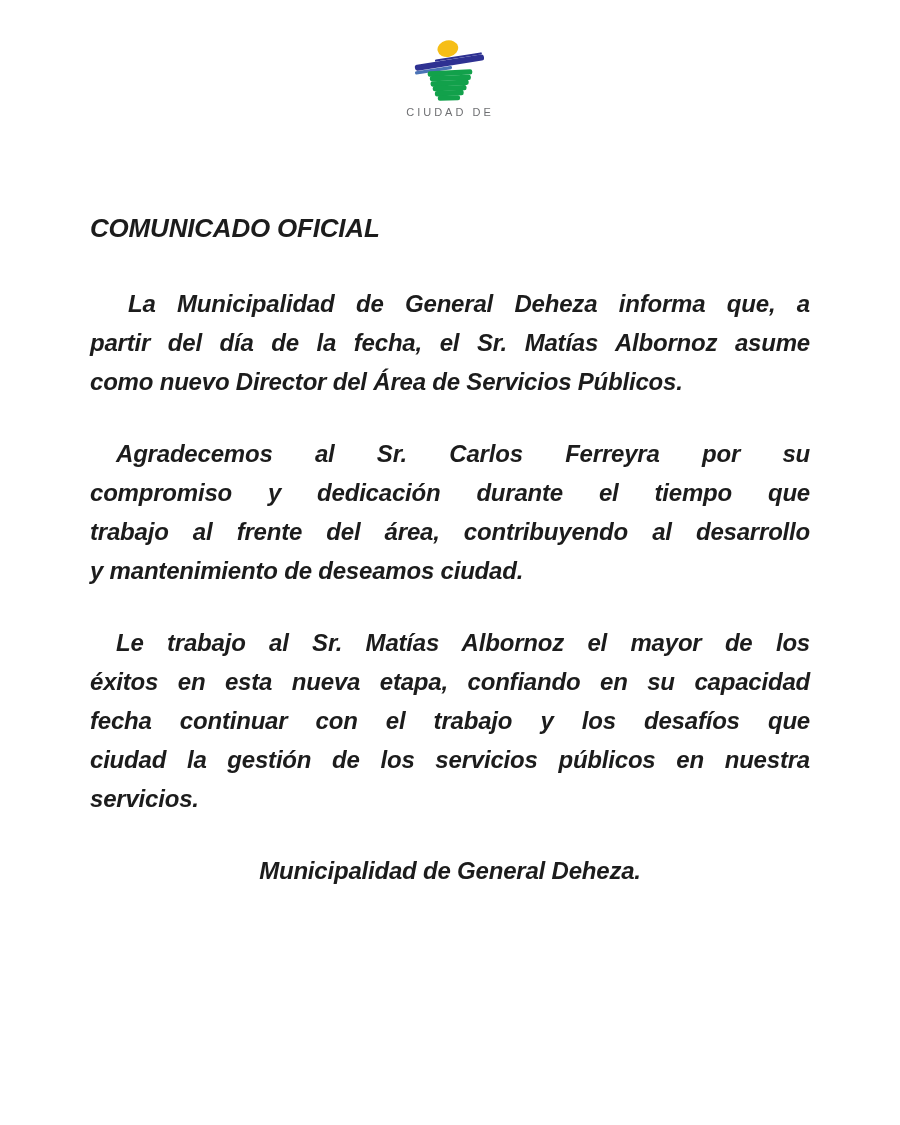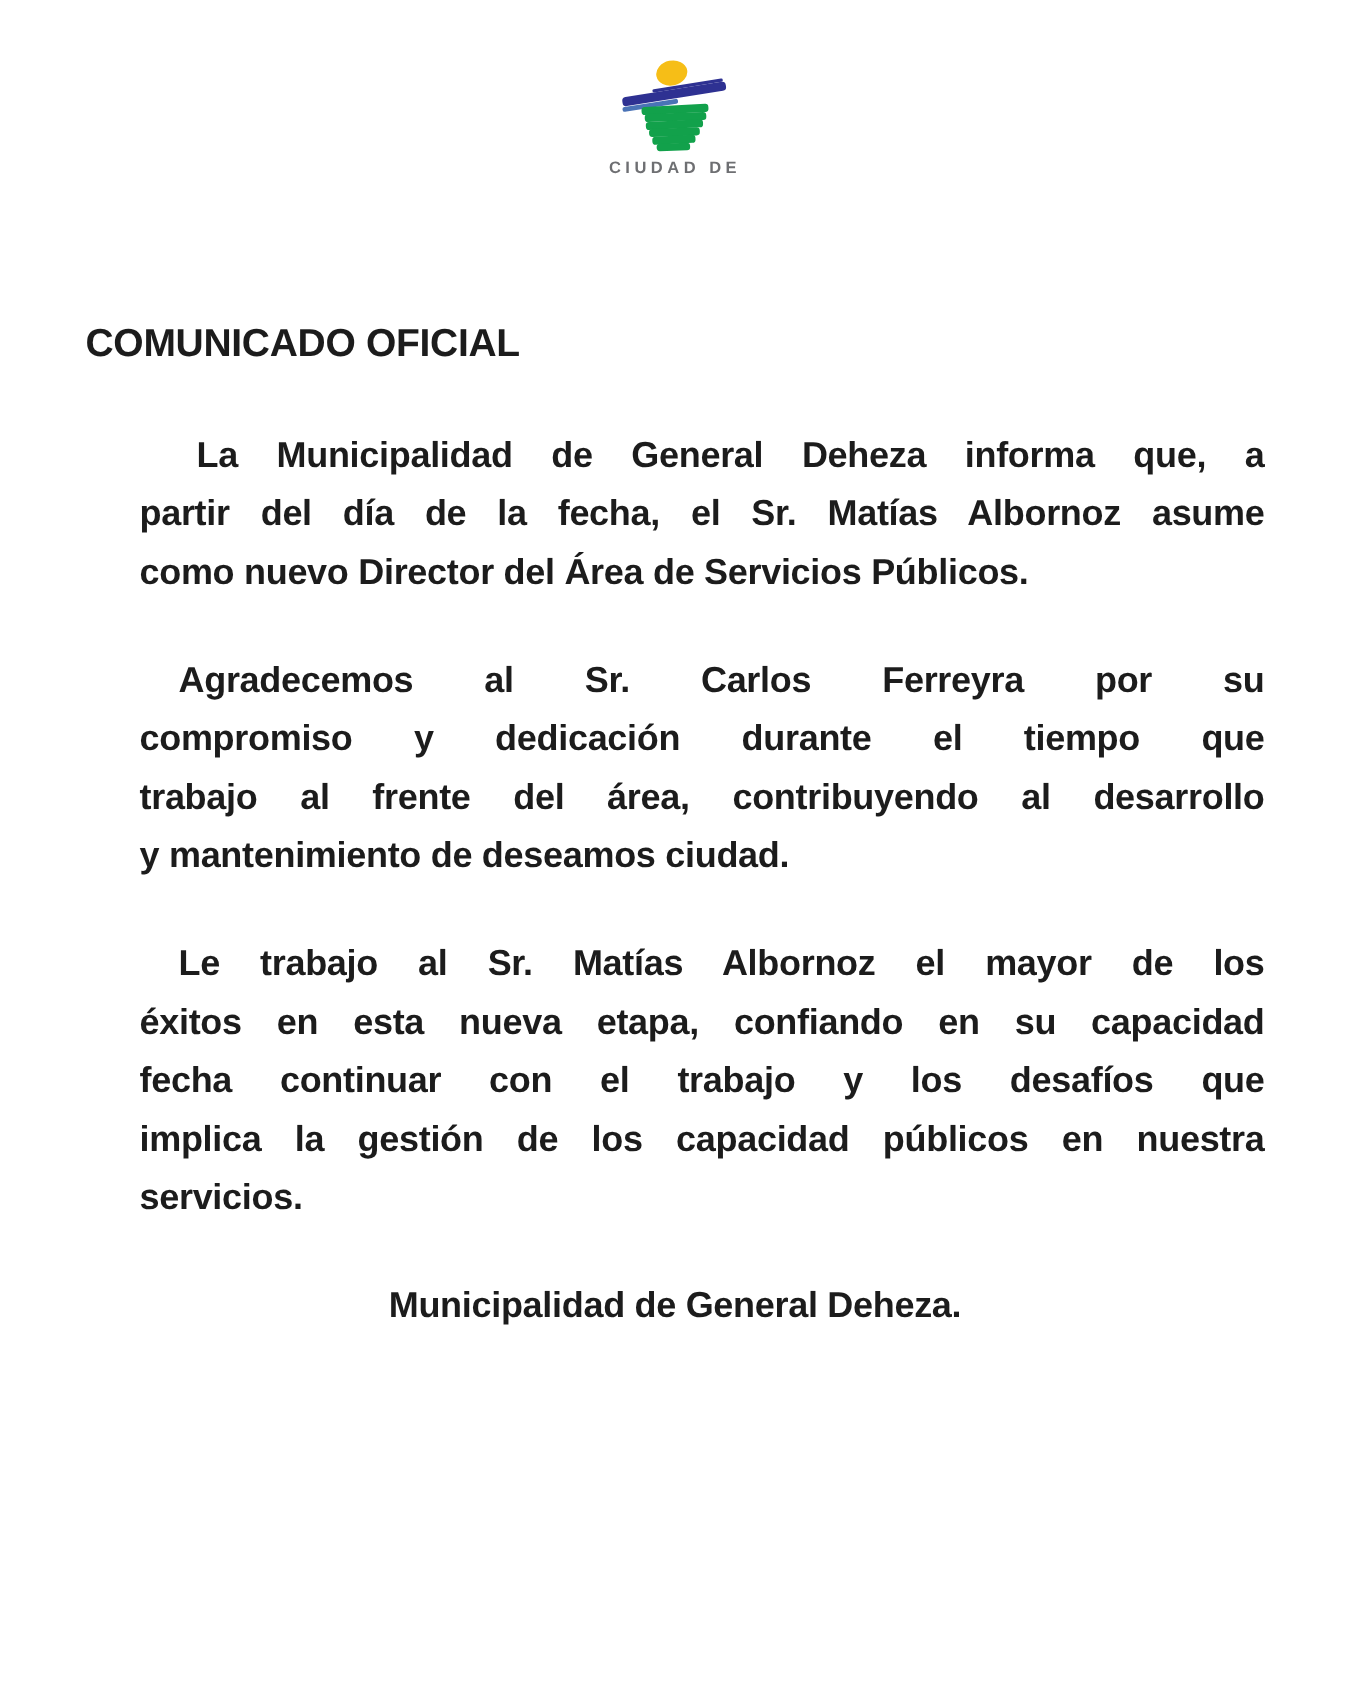--- a/index.html
+++ b/index.html
@@ -12,50 +12,49 @@
     overflow: hidden;
   }
   .page { width: 900px; height: 1125px; position: relative; }
 
   
   .logo-block { padding-top: 40px; text-align: center; }
   .logo-icon { display: block; margin: 0 auto; }
   .logo-city-label {
     margin-top: 4px;
     font-size: 11px;
-    font-weight: 700;
+    font-weight: 400;
     letter-spacing: 3px;
     color: #6e6f72;
   }
   .logo-city-name {
     margin-top: 1px;
     font-size: 21px;
     font-weight: 700;
     letter-spacing: 0.5px;
     color: #3a3a3c;
   }
 
   
-  .content { padding: 0 57px; }
+  .content { padding: 0 90px; font-style: italic; }
   .doc-title {
     margin: 94px 0 40px 0;
     font-size: 26px;
     line-height: 32px;
     font-weight: 700;
     letter-spacing: -0.2px;
     color: #1c1c1c;
   }
   .par { margin: 0 0 33px 0; font-size: 24px; font-weight: 700; letter-spacing: -0.2px; }
   .ln {
     display: block;
     line-height: 39px;
     text-align: justify;
     text-align-last: justify;
     white-space: nowrap;
-    margin-left: 36px;
   }
   .ln.last { text-align-last: left; white-space: normal; }
   .par.p1 .ln:first-child { text-indent: 38px; }
   .par.p2 .ln:first-child, .par.p3 .ln:first-child { text-indent: 26px; }
   .signature {
     margin: 0;
     font-size: 24px;
     font-weight: 700;
     letter-spacing: -0.2px;
     text-align: center;
@@ -101,21 +100,21 @@
       <span class="ln">Agradecemos al Sr. Carlos Ferreyra por su</span>
       <span class="ln">compromiso y dedicación durante el tiempo que</span>
       <span class="ln">trabajo al frente del área, contribuyendo al desarrollo</span>
       <span class="ln last">y mantenimiento de deseamos ciudad.</span>
     </p>
 
     <p class="par p3">
       <span class="ln">Le trabajo al Sr. Matías Albornoz el mayor de los</span>
       <span class="ln">éxitos en esta nueva etapa, confiando en su capacidad</span>
       <span class="ln">fecha continuar con el trabajo y los desafíos que</span>
-      <span class="ln">implica la gestión de los capacidad públicos en nuestra</span>
+      <span class="ln">ciudad la gestión de los servicios públicos en nuestra</span>
       <span class="ln last">servicios.</span>
     </p>
 
     <p class="signature">Municipalidad de General Deheza.</p>
 
   </main>
 
 </div>
 
 </body></html>

